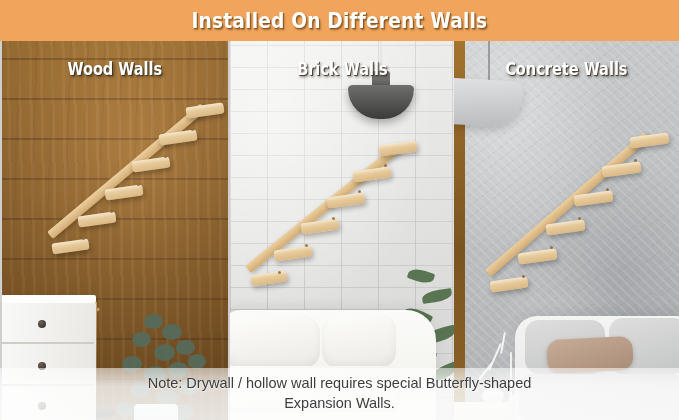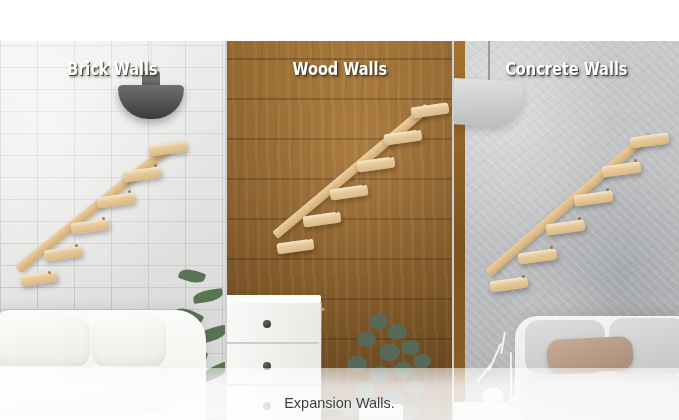--- a/index.html
+++ b/index.html
@@ -149,65 +149,25 @@
         display:flex;align-items:center;justify-content:center;}
   .note-text{text-align:center;font-size:14.5px;line-height:1.35;color:#3e3e3e;
         font-family:"Liberation Sans","DejaVu Sans",sans-serif;
         padding:0 14px;text-shadow:0 1px 2px rgba(255,255,255,.9);}
 </style>
 </head>
 <body>
 
 <div id="root">
 
+  <div class="banner">
+    <div class="banner-title">Installed On Different Walls</div>
+  </div>
 
   <div class="panels">
-
-    <div class="panel p1">
-      <div class="brick-wall"></div>
-      <div class="brick-seams"></div>
-      <div class="brick-shade"></div>
-
-      <div class="pendant-cord"></div>
-      <div class="pendant-neck"></div>
-      <div class="pendant-shade"></div>
-
-      <div class="ladder" style="left:18px;top:96px;width:190px;height:210px;">
-        <div class="rail" style="left:0;top:128px;width:196px;height:9px;
-             transform:rotate(-39deg);transform-origin:left center;"></div>
-        <div class="step" style="left:3px;top:136px;width:36px;height:11px;transform:rotate(-8deg);"></div>
-        <div class="step" style="left:26px;top:111px;width:38px;height:11px;transform:rotate(-8deg);"></div>
-        <div class="step" style="left:53px;top:84px;width:38px;height:11px;transform:rotate(-8deg);"></div>
-        <div class="step" style="left:79px;top:58px;width:38px;height:11px;transform:rotate(-8deg);"></div>
-        <div class="step" style="left:105px;top:32px;width:38px;height:11px;transform:rotate(-8deg);"></div>
-        <div class="step" style="left:131px;top:6px;width:38px;height:11px;transform:rotate(-8deg);"></div>
-        <div class="screw" style="left:30px;top:134px;"></div>
-        <div class="screw" style="left:57px;top:107px;"></div>
-        <div class="screw" style="left:84px;top:80px;"></div>
-        <div class="screw" style="left:110px;top:53px;"></div>
-        <div class="screw" style="left:136px;top:27px;"></div>
-      </div>
-
-      <div class="plant-brick">
-        <div class="leafb" style="left:8px;top:14px;width:26px;height:12px;transform:rotate(18deg);"></div>
-        <div class="leafb" style="left:22px;top:34px;width:30px;height:12px;transform:rotate(-8deg);"></div>
-        <div class="leafb" style="left:4px;top:54px;width:28px;height:12px;transform:rotate(26deg);"></div>
-        <div class="leafb" style="left:26px;top:72px;width:30px;height:13px;transform:rotate(-14deg);"></div>
-        <div class="leafb" style="left:10px;top:94px;width:26px;height:12px;transform:rotate(12deg);"></div>
-        <div class="leafb" style="left:30px;top:110px;width:28px;height:12px;transform:rotate(-22deg);"></div>
-      </div>
-
-      <div class="sofa-white">
-        <div class="cushion-w" style="left:8px;top:6px;width:96px;height:52px;"></div>
-        <div class="cushion-w" style="left:106px;top:4px;width:74px;height:54px;"></div>
-        <div class="cushion-w" style="left:4px;top:56px;width:180px;height:46px;border-radius:12px;"></div>
-      </div>
-
-      <div class="panel-label">Brick Walls</div>
-    </div>
 
     <div class="panel p2">
       <div class="wood-wall"></div>
       <div class="wood-grain"></div>
       <div class="wood-vignette"></div>
 
       <div class="ladder" style="left:48px;top:58px;width:190px;height:215px;">
         <div class="rail" style="left:0;top:132px;width:200px;height:9px;
              transform:rotate(-40deg);transform-origin:left center;"></div>
         <div class="step" style="left:2px;top:142px;width:37px;height:11px;transform:rotate(-8deg);"></div>
@@ -252,20 +212,63 @@
         <div class="dr-line" style="top:40px;"></div>
         <div class="dr-line" style="top:82px;"></div>
         <div class="dr-knob" style="left:46px;top:18px;"></div>
         <div class="dr-knob" style="left:46px;top:60px;"></div>
         <div class="dr-knob" style="left:46px;top:100px;"></div>
       </div>
 
       <div class="panel-label">Wood Walls</div>
     </div>
 
+    <div class="panel p1">
+      <div class="brick-wall"></div>
+      <div class="brick-seams"></div>
+      <div class="brick-shade"></div>
+
+      <div class="pendant-cord"></div>
+      <div class="pendant-neck"></div>
+      <div class="pendant-shade"></div>
+
+      <div class="ladder" style="left:18px;top:96px;width:190px;height:210px;">
+        <div class="rail" style="left:0;top:128px;width:196px;height:9px;
+             transform:rotate(-39deg);transform-origin:left center;"></div>
+        <div class="step" style="left:3px;top:136px;width:36px;height:11px;transform:rotate(-8deg);"></div>
+        <div class="step" style="left:26px;top:111px;width:38px;height:11px;transform:rotate(-8deg);"></div>
+        <div class="step" style="left:53px;top:84px;width:38px;height:11px;transform:rotate(-8deg);"></div>
+        <div class="step" style="left:79px;top:58px;width:38px;height:11px;transform:rotate(-8deg);"></div>
+        <div class="step" style="left:105px;top:32px;width:38px;height:11px;transform:rotate(-8deg);"></div>
+        <div class="step" style="left:131px;top:6px;width:38px;height:11px;transform:rotate(-8deg);"></div>
+        <div class="screw" style="left:30px;top:134px;"></div>
+        <div class="screw" style="left:57px;top:107px;"></div>
+        <div class="screw" style="left:84px;top:80px;"></div>
+        <div class="screw" style="left:110px;top:53px;"></div>
+        <div class="screw" style="left:136px;top:27px;"></div>
+      </div>
+
+      <div class="plant-brick">
+        <div class="leafb" style="left:8px;top:14px;width:26px;height:12px;transform:rotate(18deg);"></div>
+        <div class="leafb" style="left:22px;top:34px;width:30px;height:12px;transform:rotate(-8deg);"></div>
+        <div class="leafb" style="left:4px;top:54px;width:28px;height:12px;transform:rotate(26deg);"></div>
+        <div class="leafb" style="left:26px;top:72px;width:30px;height:13px;transform:rotate(-14deg);"></div>
+        <div class="leafb" style="left:10px;top:94px;width:26px;height:12px;transform:rotate(12deg);"></div>
+        <div class="leafb" style="left:30px;top:110px;width:28px;height:12px;transform:rotate(-22deg);"></div>
+      </div>
+
+      <div class="sofa-white">
+        <div class="cushion-w" style="left:8px;top:6px;width:96px;height:52px;"></div>
+        <div class="cushion-w" style="left:106px;top:4px;width:74px;height:54px;"></div>
+        <div class="cushion-w" style="left:4px;top:56px;width:180px;height:46px;border-radius:12px;"></div>
+      </div>
+
+      <div class="panel-label">Brick Walls</div>
+    </div>
+
     <div class="panel p3">
       <div class="concrete-wall"></div>
       <div class="concrete-tex"></div>
       <div class="wood-edge"></div>
 
       <div class="lamp3-cord"></div>
       <div class="lamp3-shade"></div>
 
       <div class="ladder" style="left:34px;top:78px;width:190px;height:230px;">
         <div class="rail" style="left:0;top:150px;width:210px;height:9px;
@@ -303,18 +306,18 @@
         <div class="cush-tan" style="left:32px;top:22px;width:86px;height:34px;transform:rotate(-3deg);"></div>
         <div class="cush-gray" style="left:4px;top:58px;width:166px;height:48px;border-radius:12px;"></div>
       </div>
 
       <div class="panel-label">Concrete Walls</div>
     </div>
   </div>
 
   <div class="note-wrap">
     <div class="note-text">
-      <br>
+      <span>Note: Drywall / hollow wall requires special Butterfly-shaped</span><br>
       <span>Expansion Walls.</span>
     </div>
   </div>
 
 </div>
 
 </body></html>

